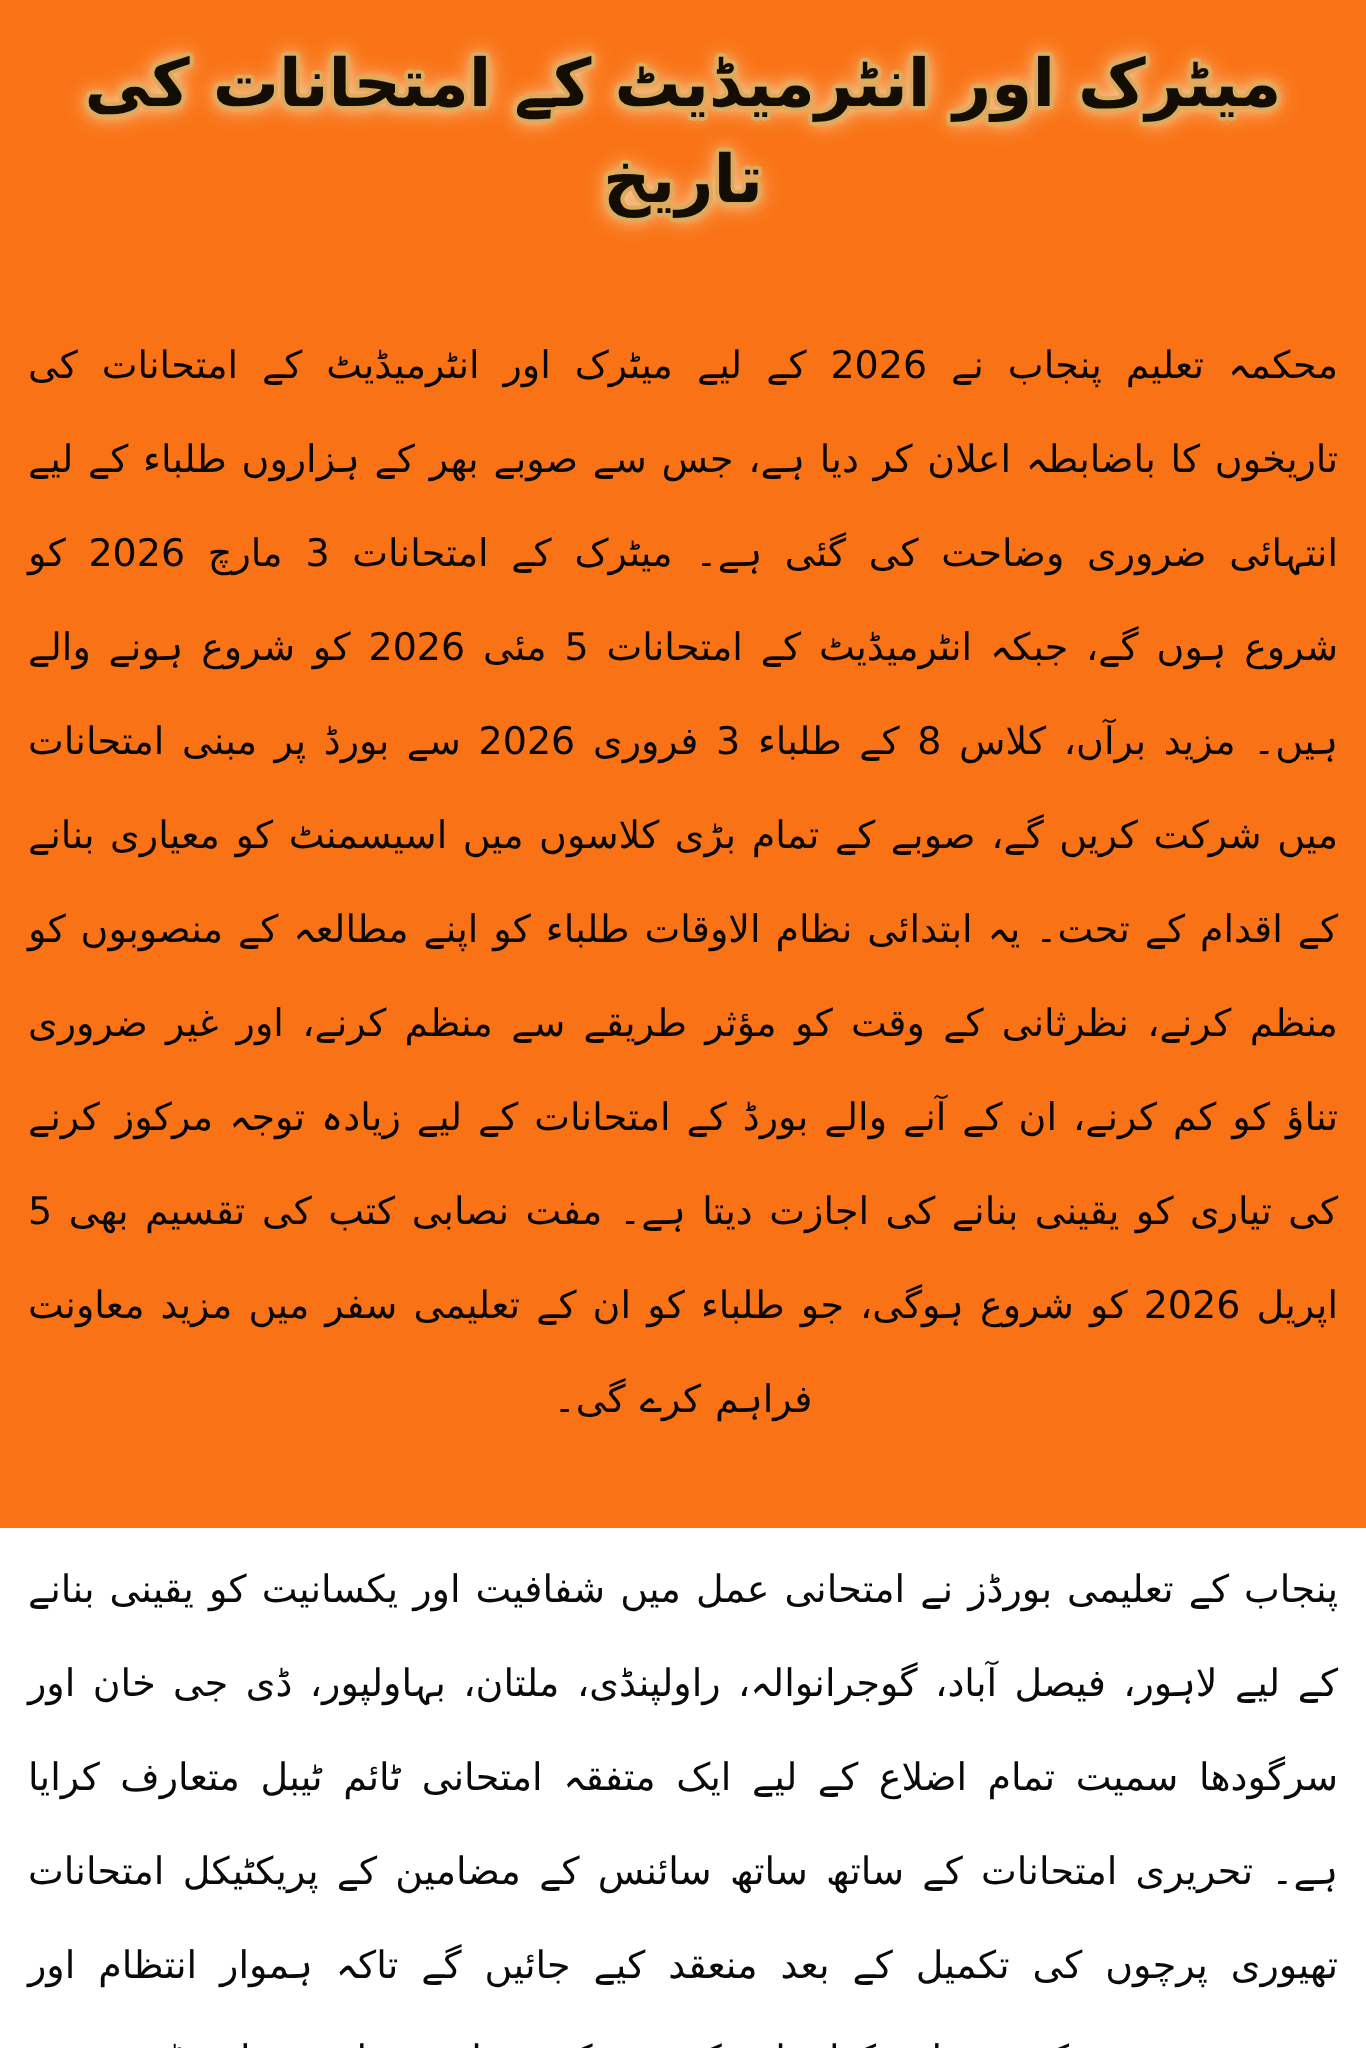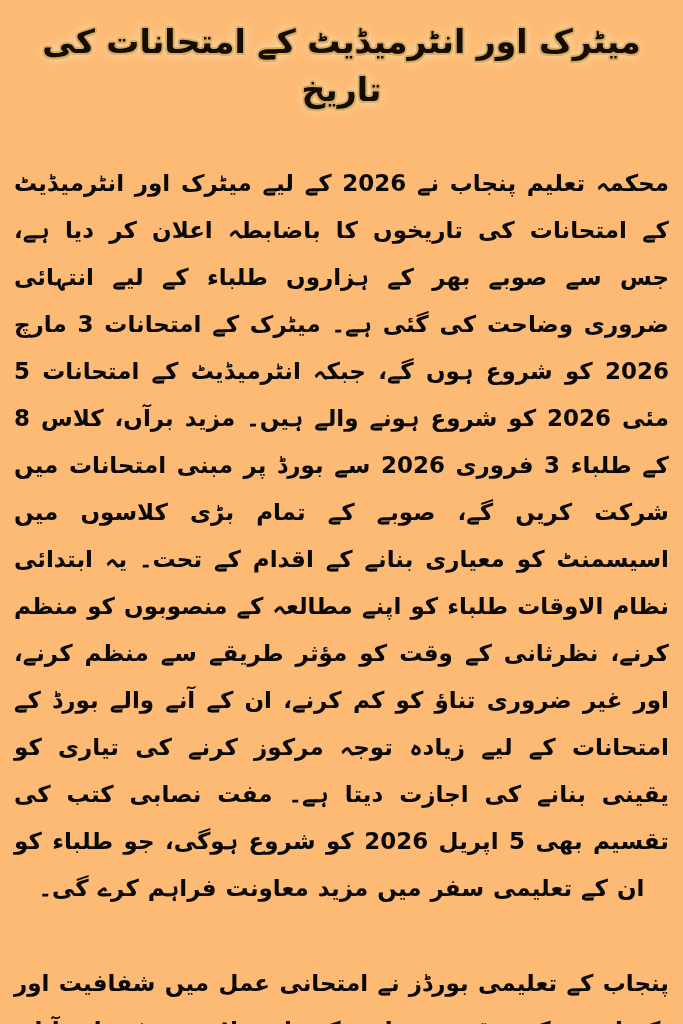--- a/index.html
+++ b/index.html
@@ -8,22 +8,22 @@
     background: #ffffff;
   }
   body {
     width: 683px;
     height: 1024px;
     overflow: hidden;
     font-family: "DejaVu Sans", sans-serif;
   }
   .page {
     width: 683px;
-    height: 1024px;
-    background: #fdba74;
+    height: 764px;
+    background: #f97316;
     direction: rtl;
     box-sizing: border-box;
     padding: 10px 10px 0 10px;
   }
   
   .title {
     margin: 8px 6px 0 6px;
     text-align: center;
     font-size: 33px;
     font-weight: bold;
@@ -38,26 +38,25 @@
       -1.5px -1.5px 0 #dcab5e,
        1.5px -1.5px 0 #dcab5e,
       -1.5px  1.5px 0 #dcab5e,
        1.5px  1.5px 0 #dcab5e,
        0 0 7px #f3ddae,
        0 0 12px #f7e7c4;
   }
   .paragraph {
     margin: 0 4px;
     color: #0a0a0a;
-    font-size: 23px;
+    font-size: 19px;
     line-height: 47px;
     text-align: justify;
     text-align-last: center;
     word-spacing: 1px;
-    font-weight: bold;
   }
   .paragraph.first {
     margin-top: 46px;
   }
   .paragraph.second {
     margin-top: 48px;
   }
 </style>
 </head>
 <body>

